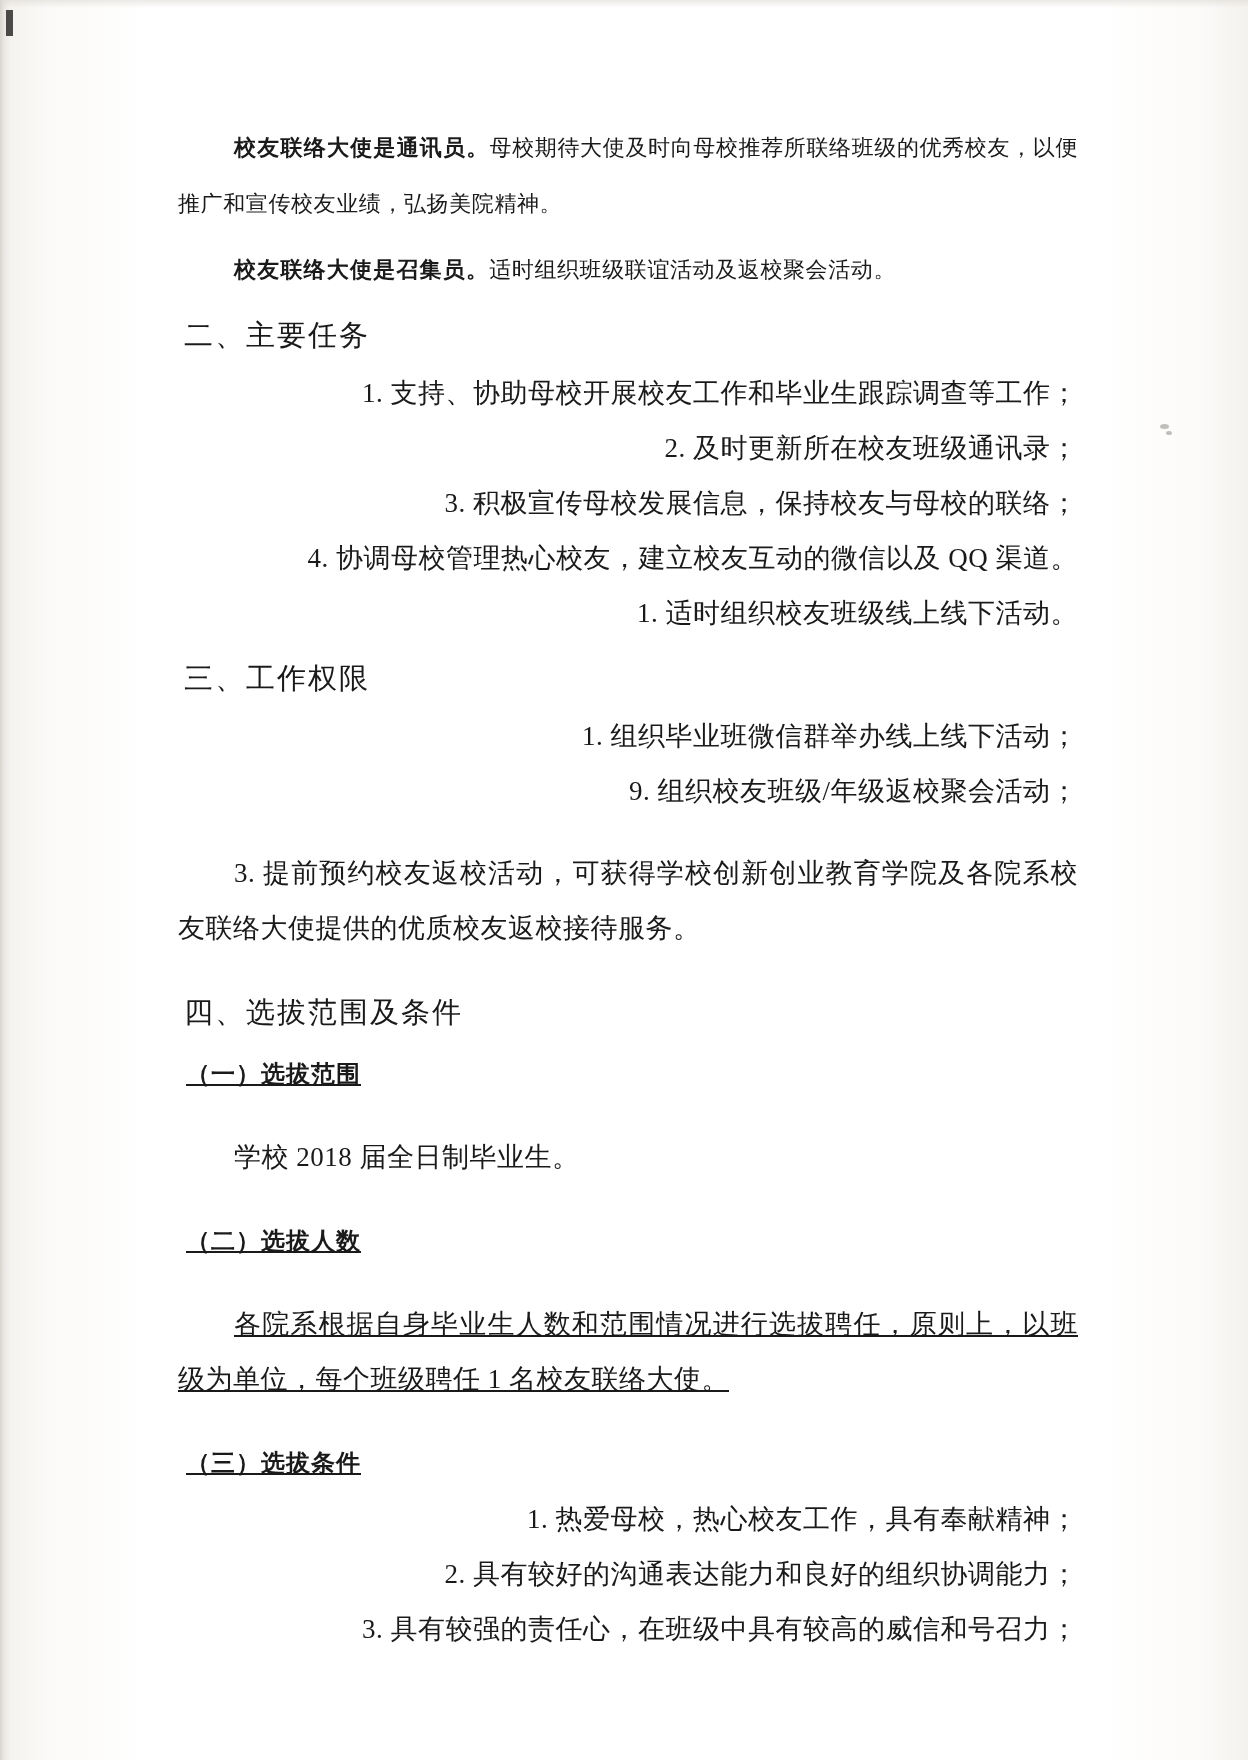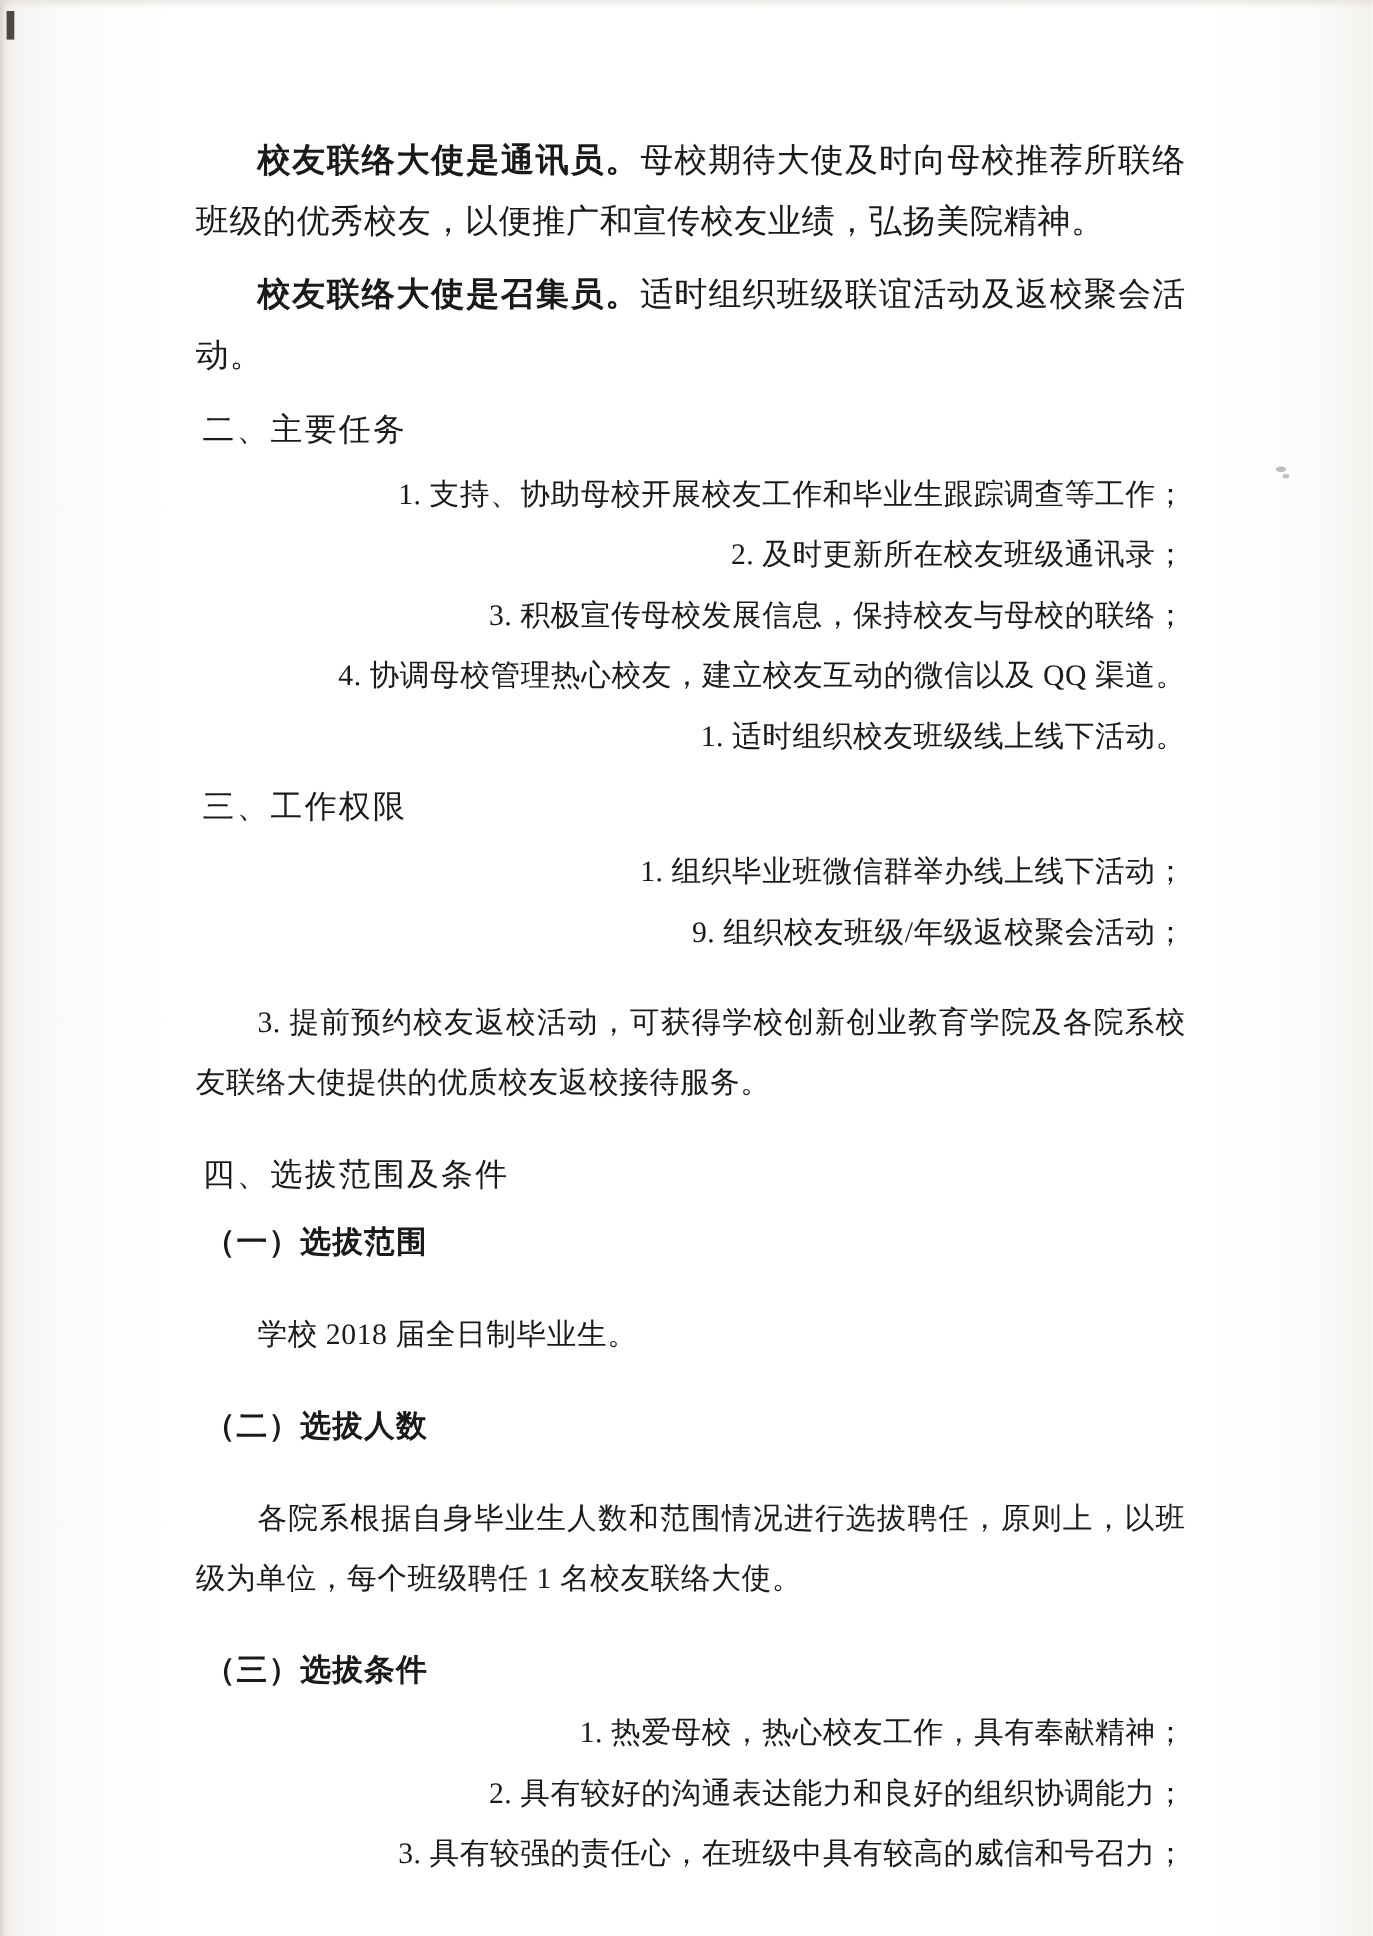--- a/index.html
+++ b/index.html
@@ -57,51 +57,51 @@
   }
 
   .content {
     position: absolute;
     left: 178px;
     top: 120px;
     width: 900px;
   }
 
   .para {
-    font-size: 30px;
+    font-size: 22px;
     line-height: 56px;
     letter-spacing: .6px;
     text-align: justify;
     margin: 0 0 4px 0;
     text-indent: 0;
-    font-family: Liberation Mono, monospace;
   }
   .para.indent {
     text-indent: 56px;
   }
   .lead-bold {
     font-weight: bold;
     letter-spacing: 1.2px;
   }
 
   .heading {
     font-size: 29px;
     font-weight: normal;
     line-height: 58px;
     letter-spacing: 2px;
     margin: 8px 0 2px 0;
     padding-left: 6px;
   }
   .subheading {
-    font-size: 28px;
+    font-size: 24px;
     font-weight: bold;
     line-height: 58px;
     letter-spacing: 1px;
     margin: 4px 0 0 0;
     padding-left: 8px;
+    text-decoration: underline;
   }
   .list {
     margin: 0;
     padding: 0;
     list-style: none;
     text-align: right;
   }
   .list-item {
     font-size: 27px;
     line-height: 55px;
@@ -157,21 +157,21 @@
     </ul>
 
     <p class="block-para" style="text-indent:56px;">3. 提前预约校友返校活动，可获得学校创新创业教育学院及各院系校友联络大使提供的优质校友返校接待服务。</p>
 
     <h2 class="heading">四、选拔范围及条件</h2>
 
     <h3 class="subheading">（一）选拔范围</h3>
     <p class="block-para" style="text-indent:56px;">学校 2018 届全日制毕业生。</p>
 
     <h3 class="subheading">（二）选拔人数</h3>
-    <p class="block-para" style="text-indent:56px;">各院系根据自身毕业生人数和范围情况进行选拔聘任，原则上，以班级为单位，每个班级聘任 1 名校友联络大使。</p>
+    <p class="block-para" style="text-indent:56px;text-decoration:underline;">各院系根据自身毕业生人数和范围情况进行选拔聘任，原则上，以班级为单位，每个班级聘任 1 名校友联络大使。</p>
 
     <h3 class="subheading">（三）选拔条件</h3>
     <ul class="list">
       <li class="list-item">1. 热爱母校，热心校友工作，具有奉献精神；</li>
       <li class="list-item">2. 具有较好的沟通表达能力和良好的组织协调能力；</li>
       <li class="list-item">3. 具有较强的责任心，在班级中具有较高的威信和号召力；</li>
     </ul>
 
   </div>
 </div>

